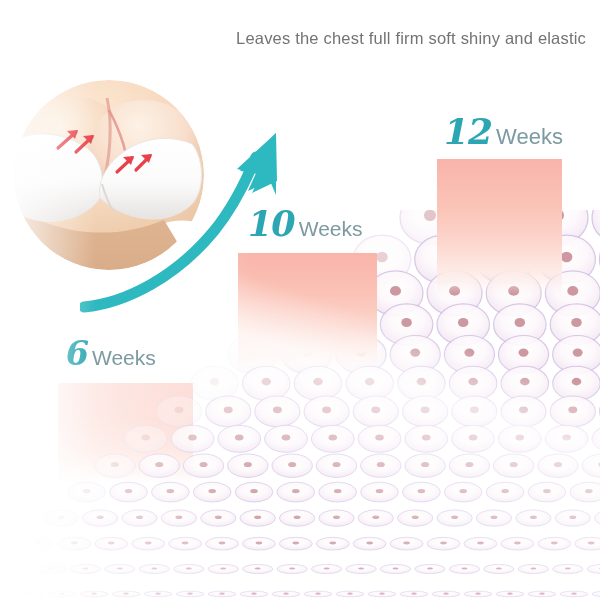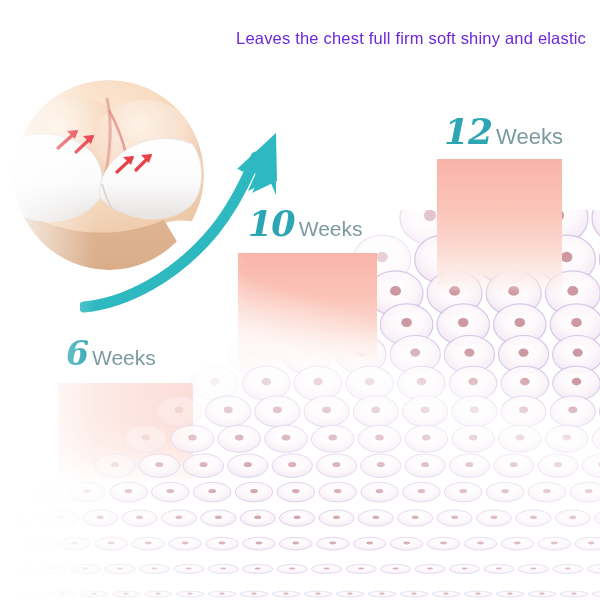--- a/index.html
+++ b/index.html
@@ -862,14 +862,14 @@
 
   <div id="arrow">
     <svg width="215" height="190" viewBox="0 0 215 190">
       <path d="M4,182 C46,178 96,152 134,106 C152,84 166,56 176,32" stroke="#2eb8c0" stroke-width="11" fill="none" stroke-linecap="round"></path>
       <path d="M196,8 L160,46 L176,48 L168,66 L190,56 L196,70 Z" fill="#2eb8c0"></path>
       <path d="M196,8 L157,44 L181,50 L172,68 L197,56 Z" fill="#2eb8c0"></path>
     </svg>
   </div>
 
   <div id="vignette"></div>
-<div id="headline" style="color: #6d28d9;">Leaves the chest full firm soft shiny and elastic</div>
+<div id="headline" style="color: #737373;">Leaves the chest full firm soft shiny and elastic</div>
   </div>
 
 </body></html>

